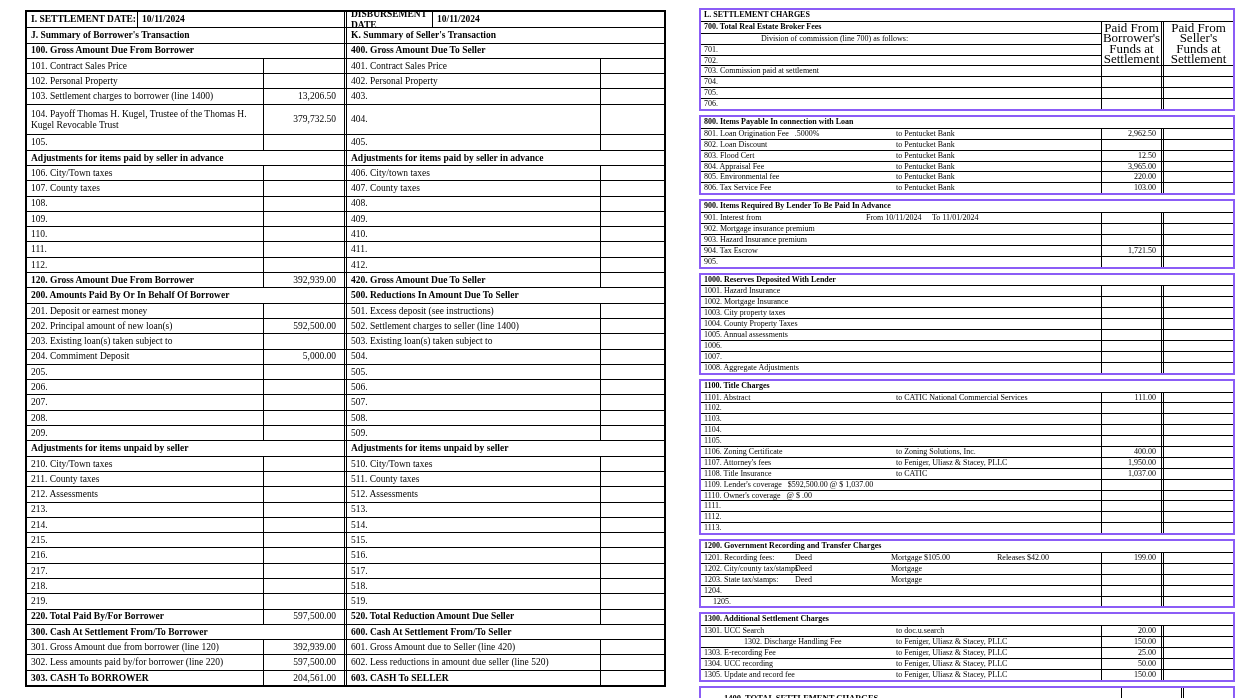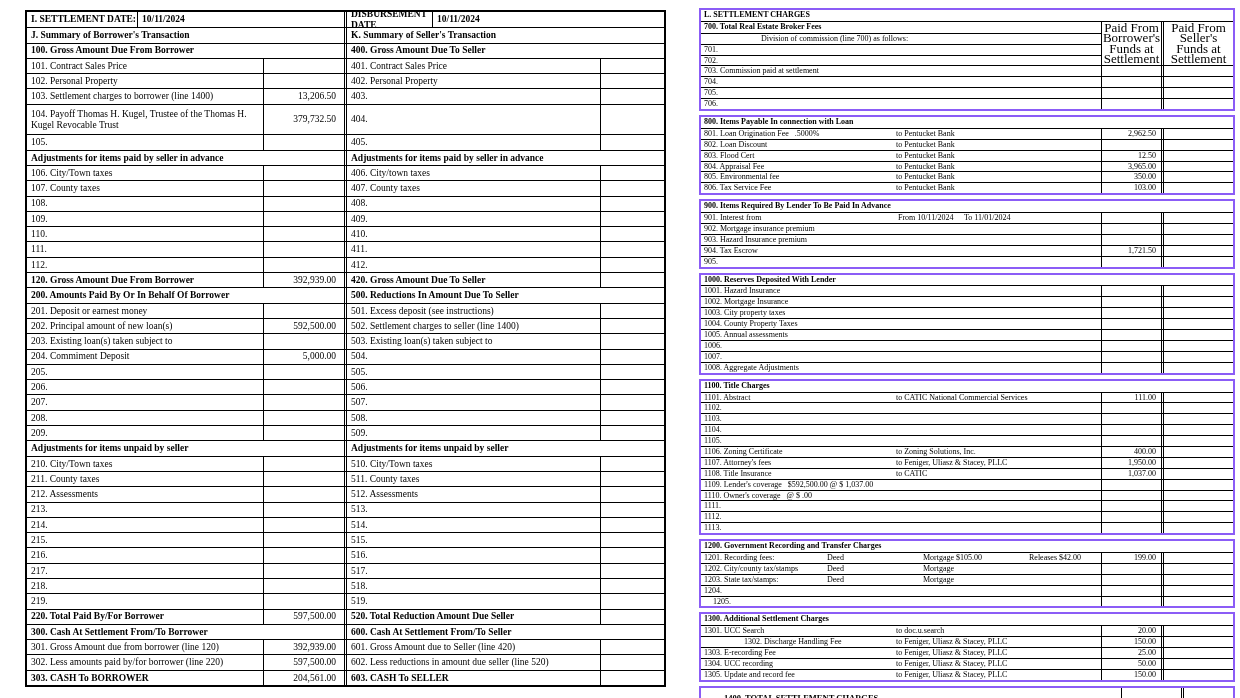--- a/index.html
+++ b/index.html
@@ -34,21 +34,21 @@
   .lrow{display:flex;height:10.9px;border-top:1px solid #000;box-sizing:border-box;font-size:8px;}
   .lrow.nb{border-top:none;}
   .lrow.head .lc{font-weight:bold;}
   .lrow.title{font-weight:bold;}
   .lc{box-sizing:border-box;overflow:hidden;white-space:nowrap;line-height:10px;}
   .lc.lab{width:400px;padding-left:3px;position:relative;}
   .lc.full{flex:1;padding-left:3px;}
   .lc.a1{width:60px;border-left:1px solid #000;text-align:right;padding-right:5px;}
   .lc.a2{flex:1;border-left:3px double #000;}
   .payee{position:absolute;left:195px;top:0;}
-  .extra{position:absolute;top:0;margin-left:32px;}
+  .extra{position:absolute;top:0;}
   .pos-from{left:165px;}  .pos-to{left:231px;}
   .pos-deed{left:94px;}   .pos-mortgage{left:190px;} .pos-releases{left:296px;}
 
   
   .lhdr{display:flex;border-top:1px solid #000;box-sizing:border-box;}
   .lhdr-left{width:400px;box-sizing:border-box;}
   .lhrow{height:10.9px;border-top:1px solid #000;box-sizing:border-box;font-size:8px;line-height:10px;padding-left:3px;overflow:hidden;white-space:nowrap;}
   .lhrow.nb{border-top:none;}
   .lhrow.b{font-weight:bold;}
   .lhrow.indent{padding-left:60px;}
@@ -378,21 +378,21 @@
           <div class="lc a1">12.50</div>
           <div class="lc a2"></div>
         </div>
         <div class="lrow">
           <div class="lc lab"><div class="" style="display: inline;">804. Appraisal Fee</div><div class="payee">to Pentucket Bank</div></div>
           <div class="lc a1">3,965.00</div>
           <div class="lc a2"></div>
         </div>
         <div class="lrow">
           <div class="lc lab"><div class="" style="display: inline;">805. Environmental fee</div><div class="payee">to Pentucket Bank</div></div>
-          <div class="lc a1">350.00</div>
+          <div class="lc a1">220.00</div>
           <div class="lc a2"></div>
         </div>
         <div class="lrow">
           <div class="lc lab"><div class="" style="display: inline;">806. Tax Service Fee</div><div class="payee">to Pentucket Bank</div></div>
           <div class="lc a1">103.00</div>
           <div class="lc a2"></div>
         </div>
       </div>
       <div class="lbox">
         <div class="lrow head nb">

